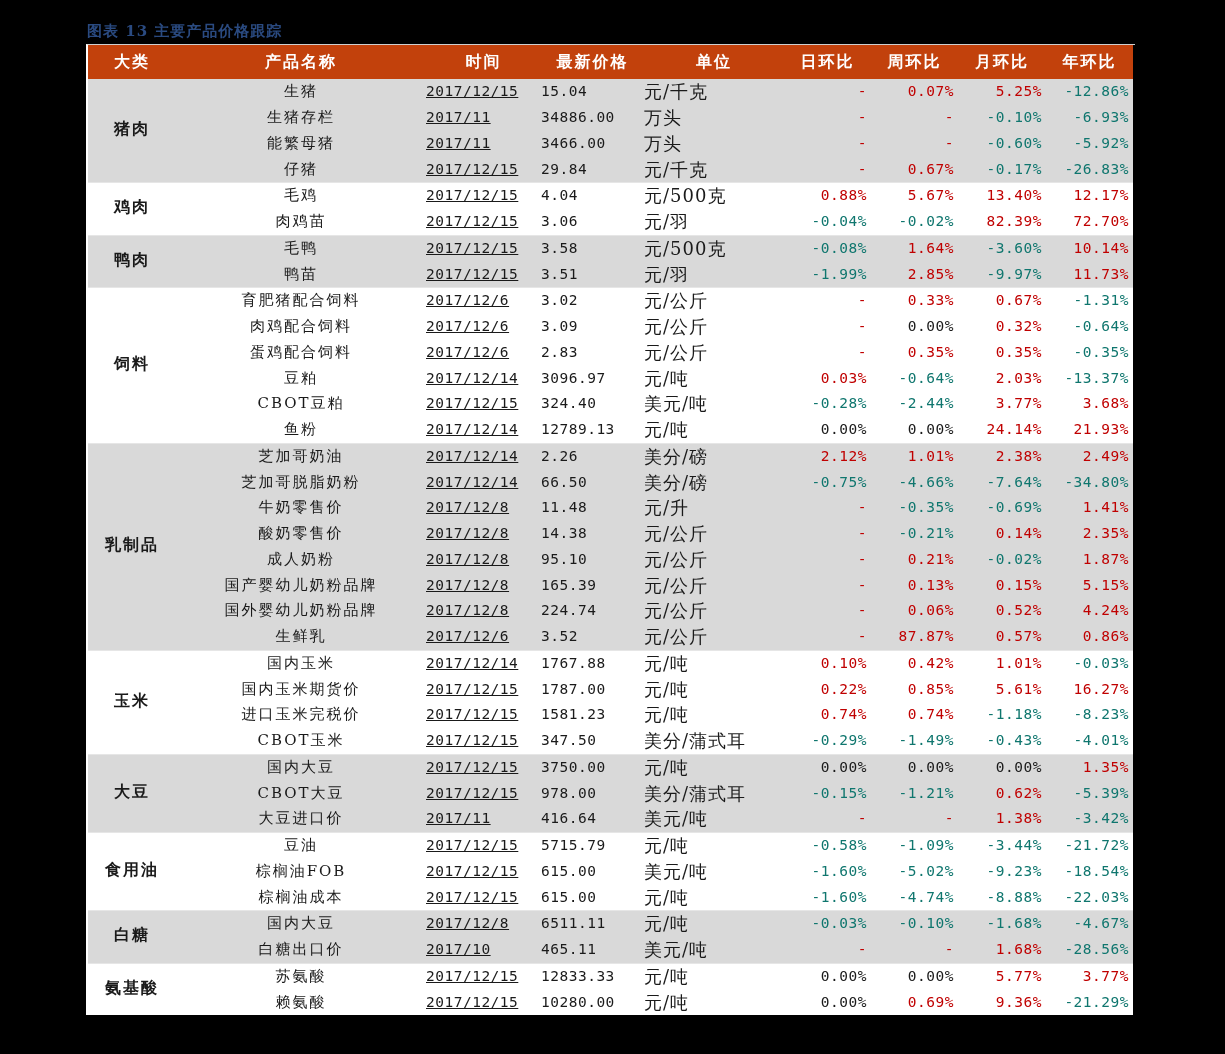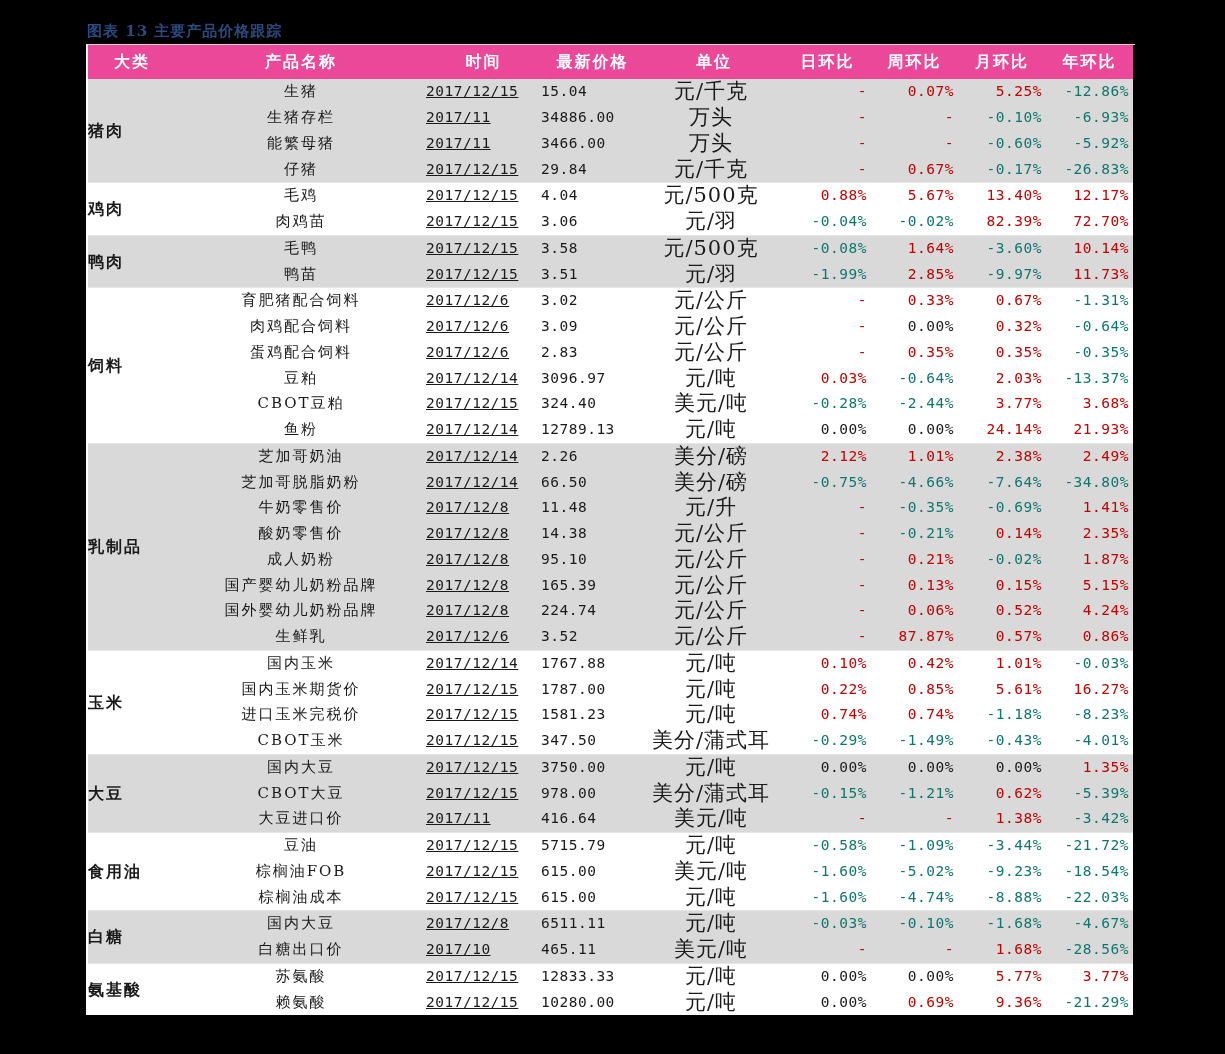--- a/index.html
+++ b/index.html
@@ -25,21 +25,21 @@
     left: 86px; top: 44px;
     width: 1047px;
     border-top: 1px solid #cfcfcf;
     border-left: 2px solid #ffffff;
   }
   table {
     border-collapse: collapse;
     width: 1045px;
     table-layout: fixed;
   }
-  thead tr { height: 34px; background: #ec4899; margin-left: 45px; }
+  thead tr { height: 34px; background: #c2410c; margin-left: 45px; }
   thead th {
     color: #ffffff;
     font-family: "DejaVu Serif", "Liberation Serif", serif;
     font-weight: bold;
     font-size: 16px;
     letter-spacing: 2px;
     padding: 0;
     text-align: center;
   }
   tbody td {
@@ -48,39 +48,39 @@
     font-family: "DejaVu Sans Mono", "Liberation Mono", monospace;
     font-size: 14.5px;
     color: #1a1a1a;
     white-space: nowrap;
     line-height: 25px;
   }
   tbody tr.g-gray td { background: #d9d9d9; }
   tbody tr.g-white td { background: #ffffff; }
   tbody tr.group-start td { border-top: 1px solid #e6e6e6; }
   td.cat {
-    font-family: Liberation Serif, serif;
+    font-family: Liberation Mono, monospace;
     font-weight: bold;
     font-size: 16px;
-    text-align: left;
+    text-align: center;
     letter-spacing: 2px;
     vertical-align: middle;
   }
   td.name {
     text-align: center;
     font-family: "DejaVu Serif", "Liberation Serif", serif;
     font-size: 15px;
     letter-spacing: 2px;
   }
   td.date { padding-right: 6px; letter-spacing: 0.5px; text-decoration: underline; }
   td.price { text-align: left; padding-right: 6px; letter-spacing: 0.5px; }
   td.unit {
-    text-align: center; padding-right: 6px;
+    text-align: left; padding-right: 6px;
     font-family: "DejaVu Serif", "Liberation Serif", serif;
-    font-size: 21px;
+    font-size: 18px;
     letter-spacing: 1px;
   }
   td.pct { text-align: right; padding-right: 4px; letter-spacing: 0.5px; }
   .pos { color: #c00000; }
   .neg { color: #0f766e; }
   .dash { color: #c00000; }
   .zero { color: #1a1a1a; }
 </style>
 </head>
 <body>

